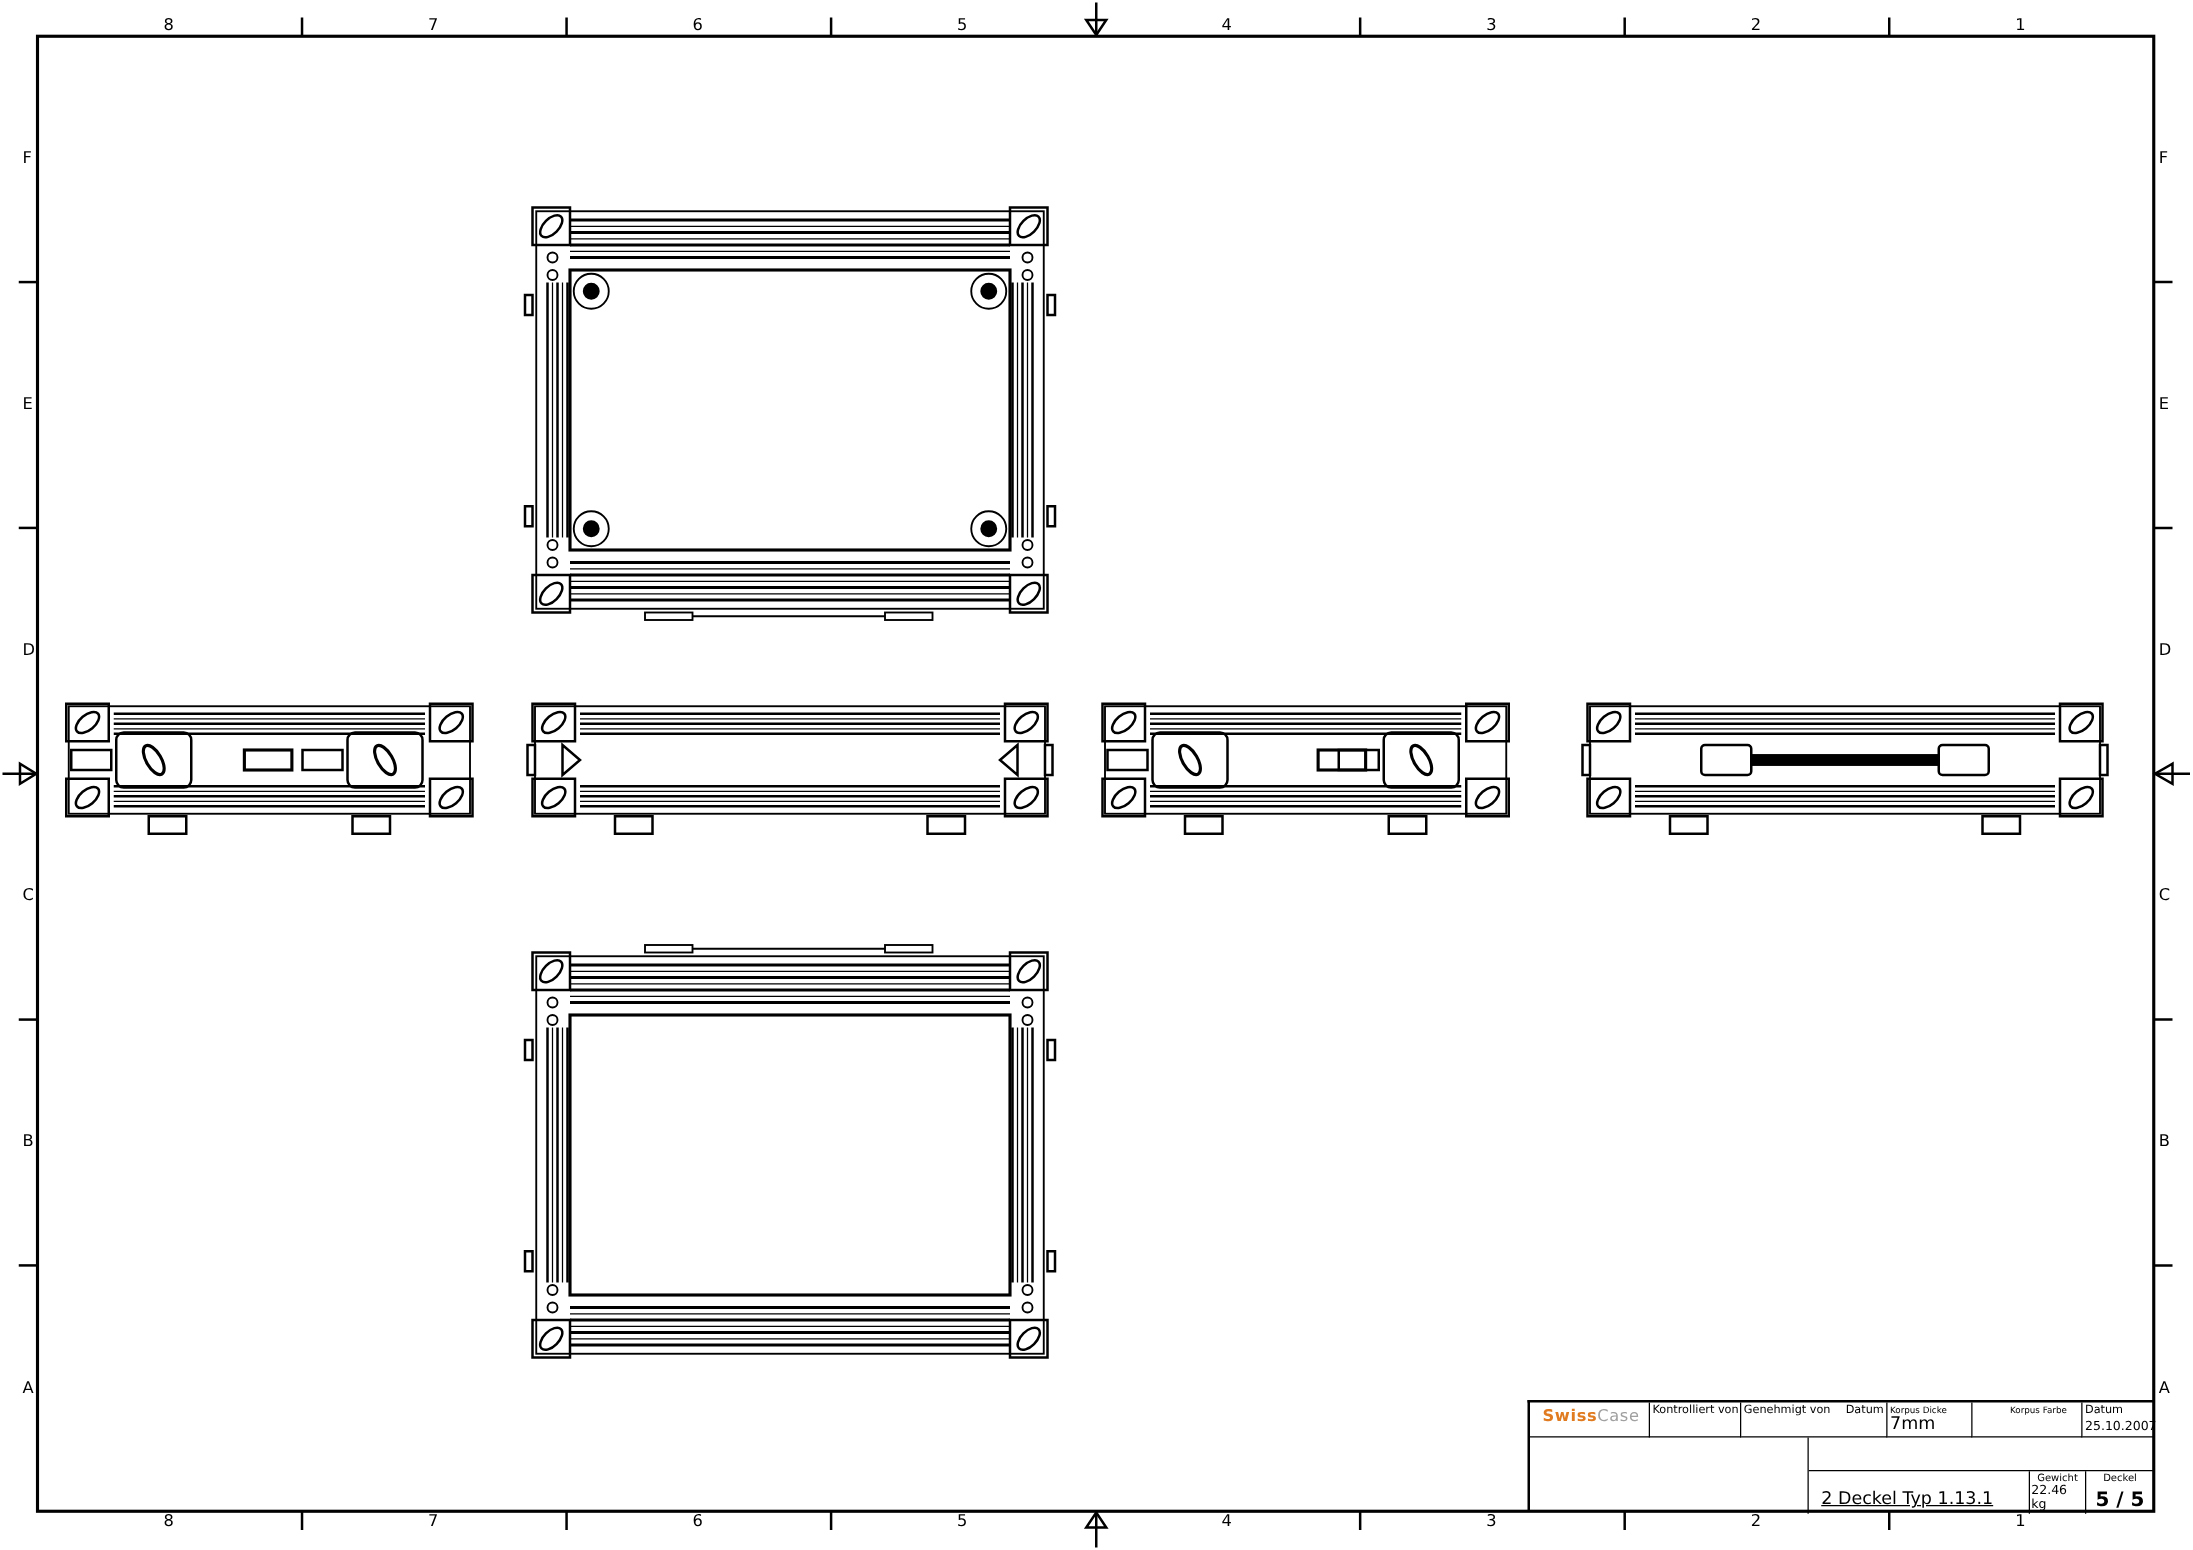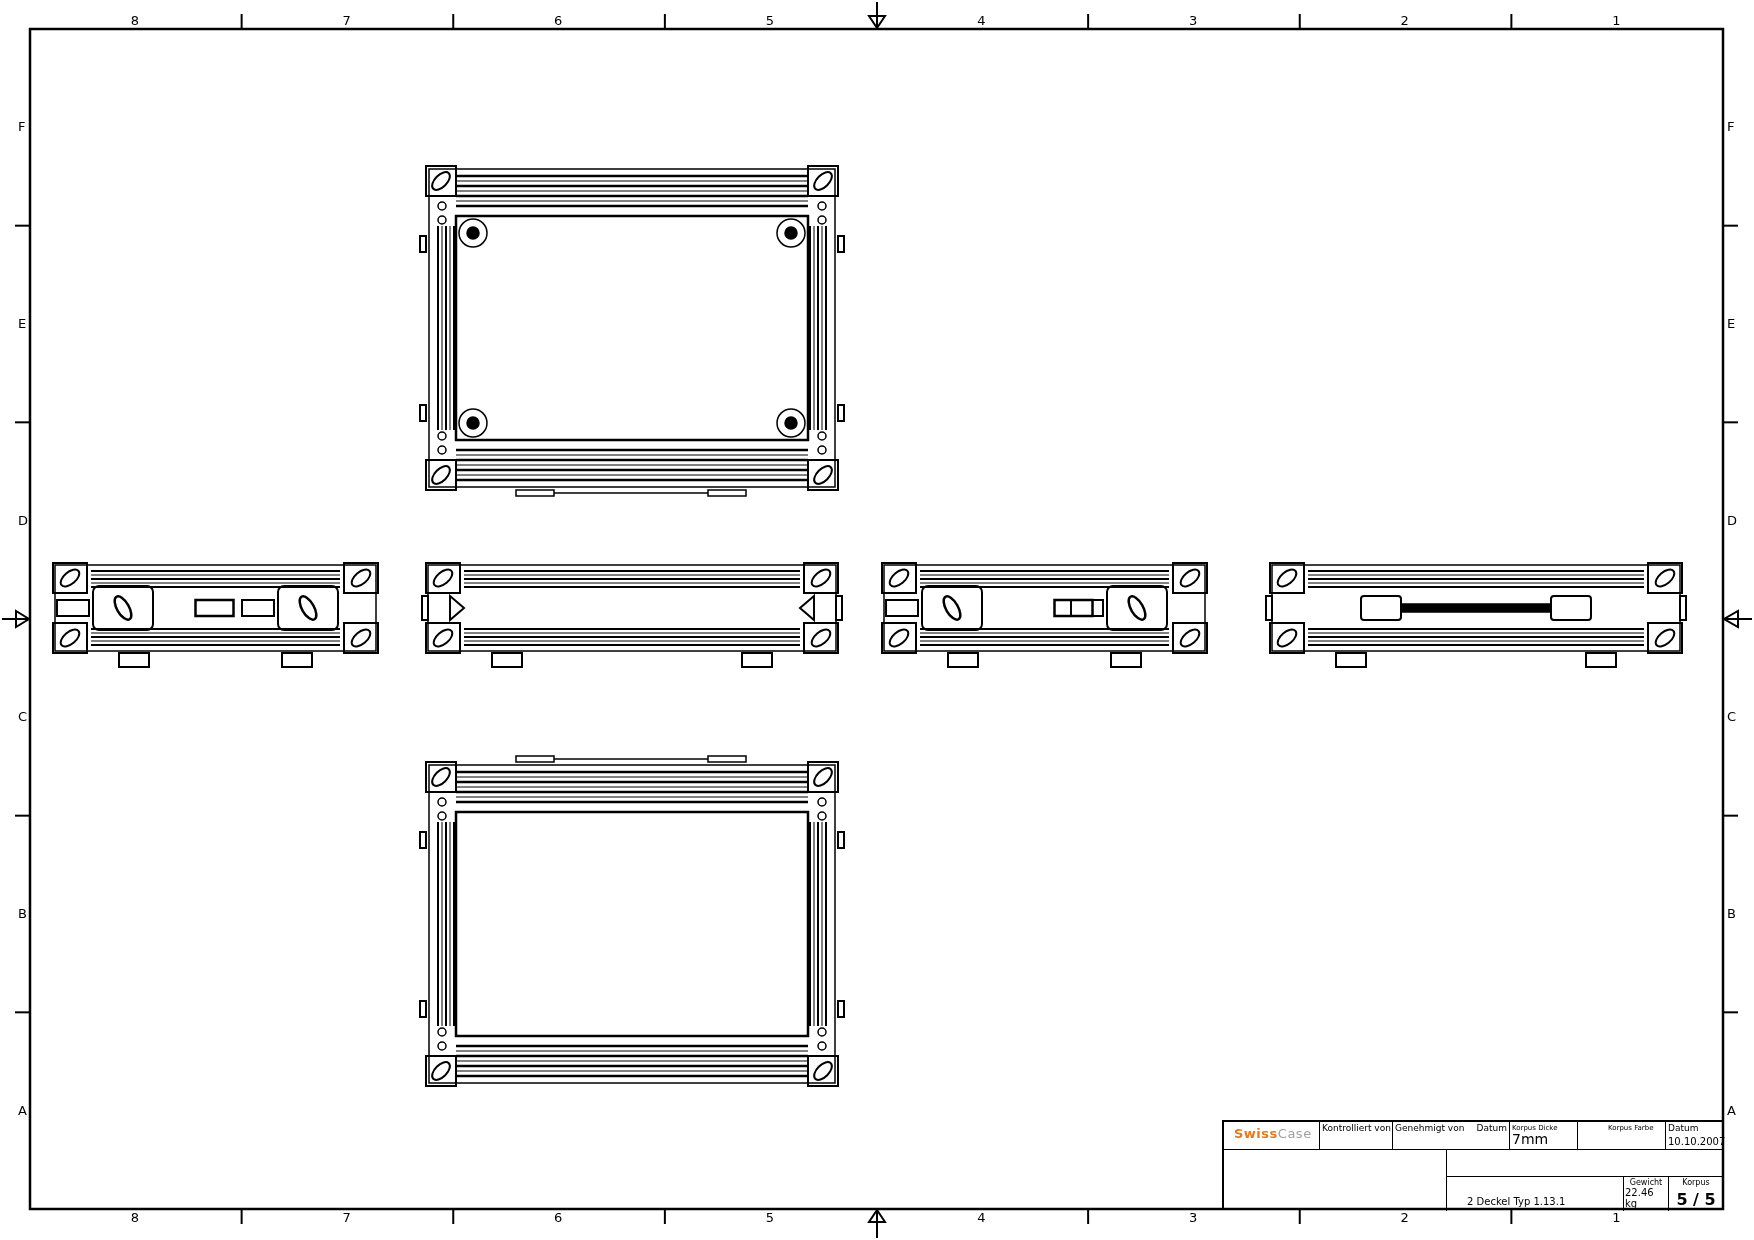--- a/index.html
+++ b/index.html
@@ -9,21 +9,21 @@
   .zone-label { position: absolute; font-size: 13px; line-height: 13px; }
   .title-block { position: absolute; left: 1222px; top: 1120px; width: 501px; height: 89px;
                  border-left: 2px solid #000; border-top: 2px solid #000; box-sizing: border-box; }
   .tb-cell { position: absolute; box-sizing: border-box; border-right: 1px solid #000; border-bottom: 1px solid #000; }
   .tb-tiny { position: absolute; font-size: 7px; left: 2px; top: 2px; text-align: right; }
   .tb-small { position: absolute; font-size: 9px; left: 2px; top: 1px; }
   .tb-val { position: absolute; font-size: 14px; left: 2px; bottom: 2px; }
   .logo { position: absolute; left: 10px; top: 4px; font-size: 13px; letter-spacing: 0.5px; }
   .logo .swiss { color: #e07b20; font-weight: bold; }
   .logo .case { color: #a0a0a0; }
-  .drawing-title { position: absolute; left: 20px; bottom: 4px; font-size: 10px; }
+  .drawing-title { position: absolute; left: 10px; bottom: 4px; font-size: 14px; text-decoration: underline; }
   .blatt { position: absolute; left: 0; width: 100%; text-align: center; bottom: 2px; font-size: 16px; font-weight: bold; }
   .centered-small { position: absolute; left: 0; width: 100%; text-align: center; top: 1px; font-size: 8px; }
 </style>
 </head>
 <body>
 
 <svg id="sheet" xmlns="http://www.w3.org/2000/svg" width="1754" height="1240" viewBox="0 0 1754 1240">
 
   <rect x="30" y="29" width="1693" height="1180" fill="none" stroke="#000" stroke-width="2.5"></rect>
   <g id="ticks" stroke="#000" stroke-width="2">
@@ -340,28 +340,28 @@
   </div>
   <div class="tb-cell" style="left:286px;top:0;width:68px;height:28px;">
     <span class="tb-tiny">Korpus Dicke</span>
     <span class="tb-val">7mm</span>
   </div>
   <div class="tb-cell" style="left:354px;top:0;width:88px;height:28px;">
     <span class="tb-tiny" style="left:6px;padding-left:24px;">Korpus Farbe</span>
   </div>
   <div class="tb-cell" style="left:442px;top:0;width:57px;height:28px;border-right:none;">
     <span class="tb-small">Datum</span>
-    <span class="tb-val" style="font-size:10px;">10.10.2007</span>
+    <span class="tb-val" style="font-size:10px;">25.10.2007</span>
   </div>
   <div class="tb-cell" style="left:0;top:28px;width:223px;height:61px;border-bottom:none;"></div>
   <div class="tb-cell" style="left:223px;top:28px;width:276px;height:27px;border-right:none;"></div>
   <div class="tb-cell" style="left:223px;top:55px;width:177px;height:34px;border-bottom:none;">
     <span class="drawing-title">2 Deckel Typ 1.13.1</span>
   </div>
   <div class="tb-cell" style="left:400px;top:55px;width:45px;height:34px;border-bottom:none;">
     <span class="centered-small">Gewicht</span>
     <span class="tb-val" style="font-size:10px;left:1px;">22.46 kg</span>
   </div>
   <div class="tb-cell" style="left:445px;top:55px;width:54px;height:34px;border-right:none;border-bottom:none;">
-    <span class="centered-small">Korpus</span>
+    <span class="centered-small">Deckel</span>
     <span class="blatt">5 / 5</span>
   </div>
 </div>
 
 </body></html>

